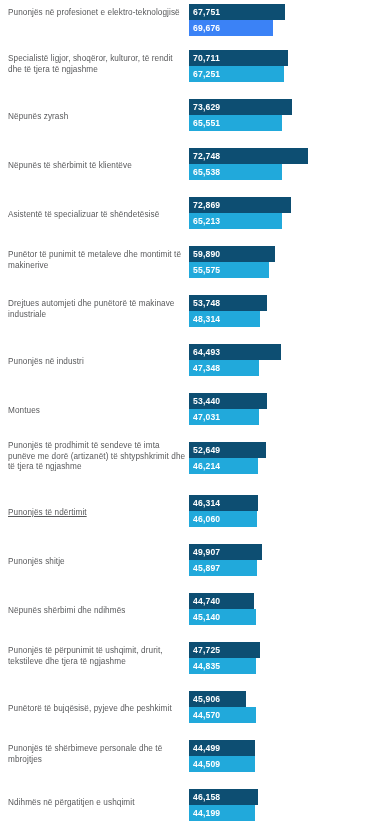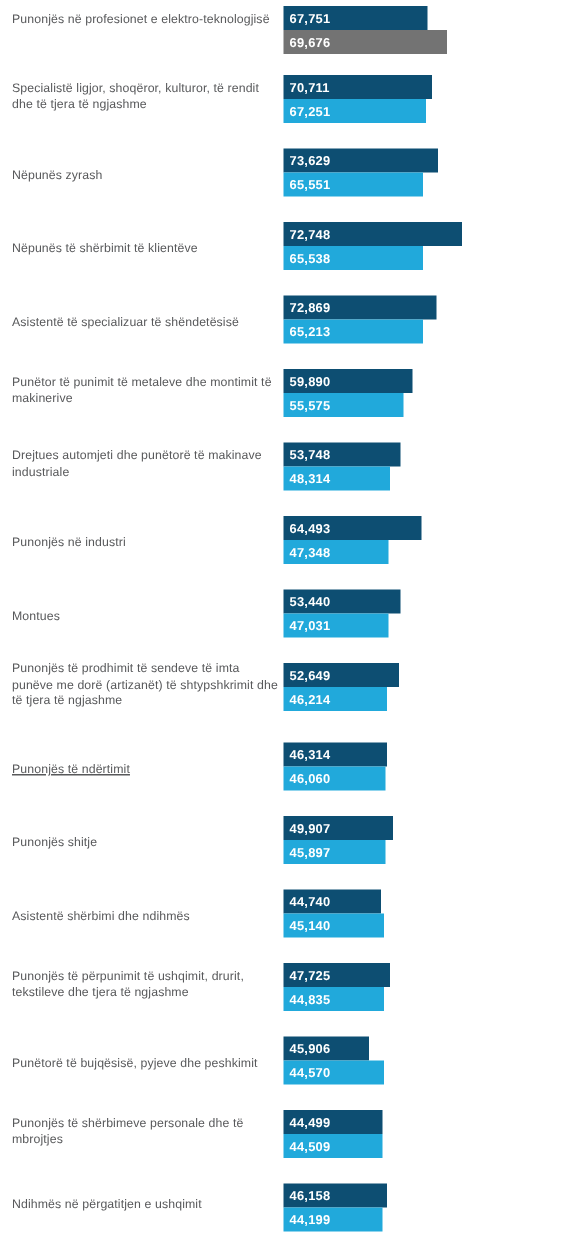--- a/index.html
+++ b/index.html
@@ -77,21 +77,21 @@
 <body>
 
 <div id="chart-root">
   <div class="rows">
       <div class="row" style="top: 4px; height: 44px;">
         <div class="row-label" style="top: 4px;">Punonjës në profesionet e elektro-teknologjisë</div>
         <div class="bars" style="top: 0px;">
           <div class="bar bar-dark" style="width: 95.7482px; background: rgb(13, 78, 114);">
             <span class="bar-value">67,751</span>
           </div>
-          <div class="bar bar-light" style="width: 109px; background: #737373;">
+          <div class="bar bar-light" style="width: 84px; background: #3b82f6;">
             <span class="bar-value">69,676</span>
           </div>
         </div>
       </div>
       <div class="row" style="top: 50px; height: 44px;">
         <div class="row-label" style="top: 4px;">Specialistë ligjor, shoqëror, kulturor, të rendit dhe të tjera të ngjashme</div>
         <div class="bars" style="top: 0px;">
           <div class="bar bar-dark" style="width: 99.4748px; background: rgb(13, 78, 114);">
             <span class="bar-value">70,711</span>
           </div>
@@ -204,21 +204,21 @@
         <div class="bars" style="top: 0px;">
           <div class="bar bar-dark" style="width: 73.2826px; background: rgb(13, 78, 114);">
             <span class="bar-value">49,907</span>
           </div>
           <div class="bar bar-light" style="width: 68.234px; background: rgb(33, 169, 219);">
             <span class="bar-value">45,897</span>
           </div>
         </div>
       </div>
       <div class="row" style="top: 593px; height: 44px;">
-        <div class="row-label" style="top: 13px;">Asistentë shërbimi dhe ndihmës</div>
+        <div class="row-label" style="top: 13px;">Nëpunës shërbimi dhe ndihmës</div>
         <div class="bars" style="top: 0px;">
           <div class="bar bar-dark" style="width: 65px; background: rgb(13, 78, 114);">
             <span class="bar-value">44,740</span>
           </div>
           <div class="bar bar-light" style="width: 67.281px; background: rgb(33, 169, 219);">
             <span class="bar-value">45,140</span>
           </div>
         </div>
       </div>
       <div class="row" style="top: 642px; height: 44px;">

